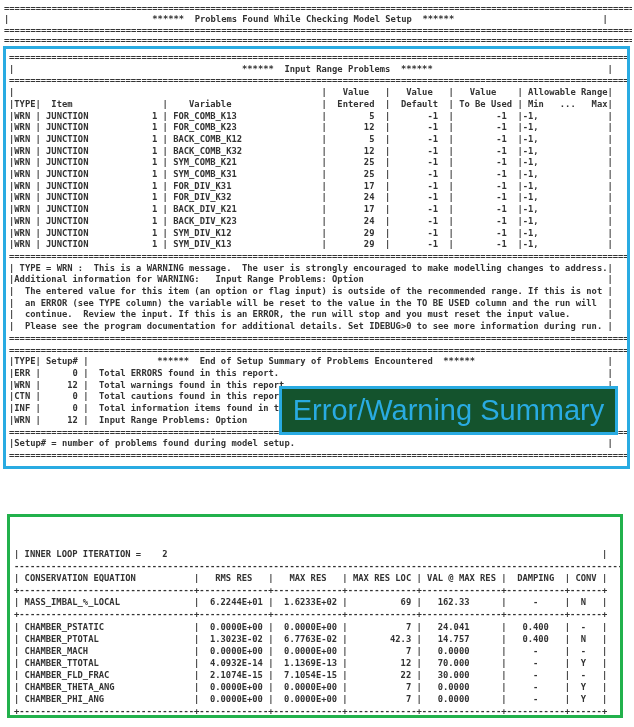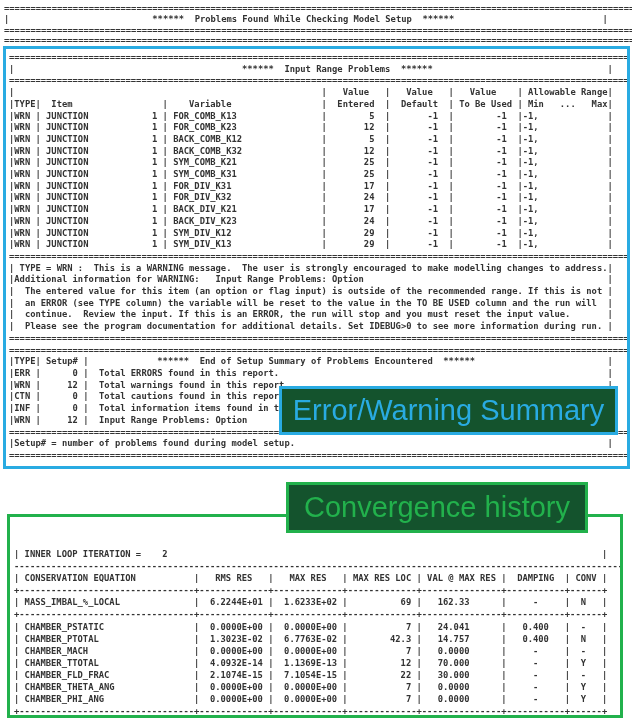--- a/index.html
+++ b/index.html
@@ -109,23 +109,20 @@
 |WRN |     12 |  Input Range Problems: Option                                                                    |
 ==================================================================================================================================
 |Setup# = number of problems found during model setup.                                                           |
 ==================================================================================================================================</pre>
   </div>
 
   <div class="callout callout-blue">
     <span>Error/Warning Summary</span>
   </div>
 
-  <div class="callout callout-green">
-    <span>Convergence history</span>
-  </div>
 
   <div class="green-box">
     <pre class="mono">| INNER LOOP ITERATION =    2                                                                                  |
 ----------------------------------------------------------------------------------------------------------------------------------
 | CONSERVATION EQUATION           |   RMS RES   |   MAX RES   | MAX RES LOC | VAL @ MAX RES |  DAMPING  | CONV |
 +---------------------------------+-------------+-------------+-------------+---------------+-----------+------+
 | MASS_IMBAL_%_LOCAL              |  6.2244E+01 |  1.6233E+02 |          69 |   162.33      |     -     |  N   |
 +---------------------------------+-------------+-------------+-------------+---------------+-----------+------+
 | CHAMBER_PSTATIC                 |  0.0000E+00 |  0.0000E+00 |           7 |   24.041      |   0.400   |  -   |
 | CHAMBER_PTOTAL                  |  1.3023E-02 |  6.7763E-02 |        42.3 |   14.757      |   0.400   |  N   |

